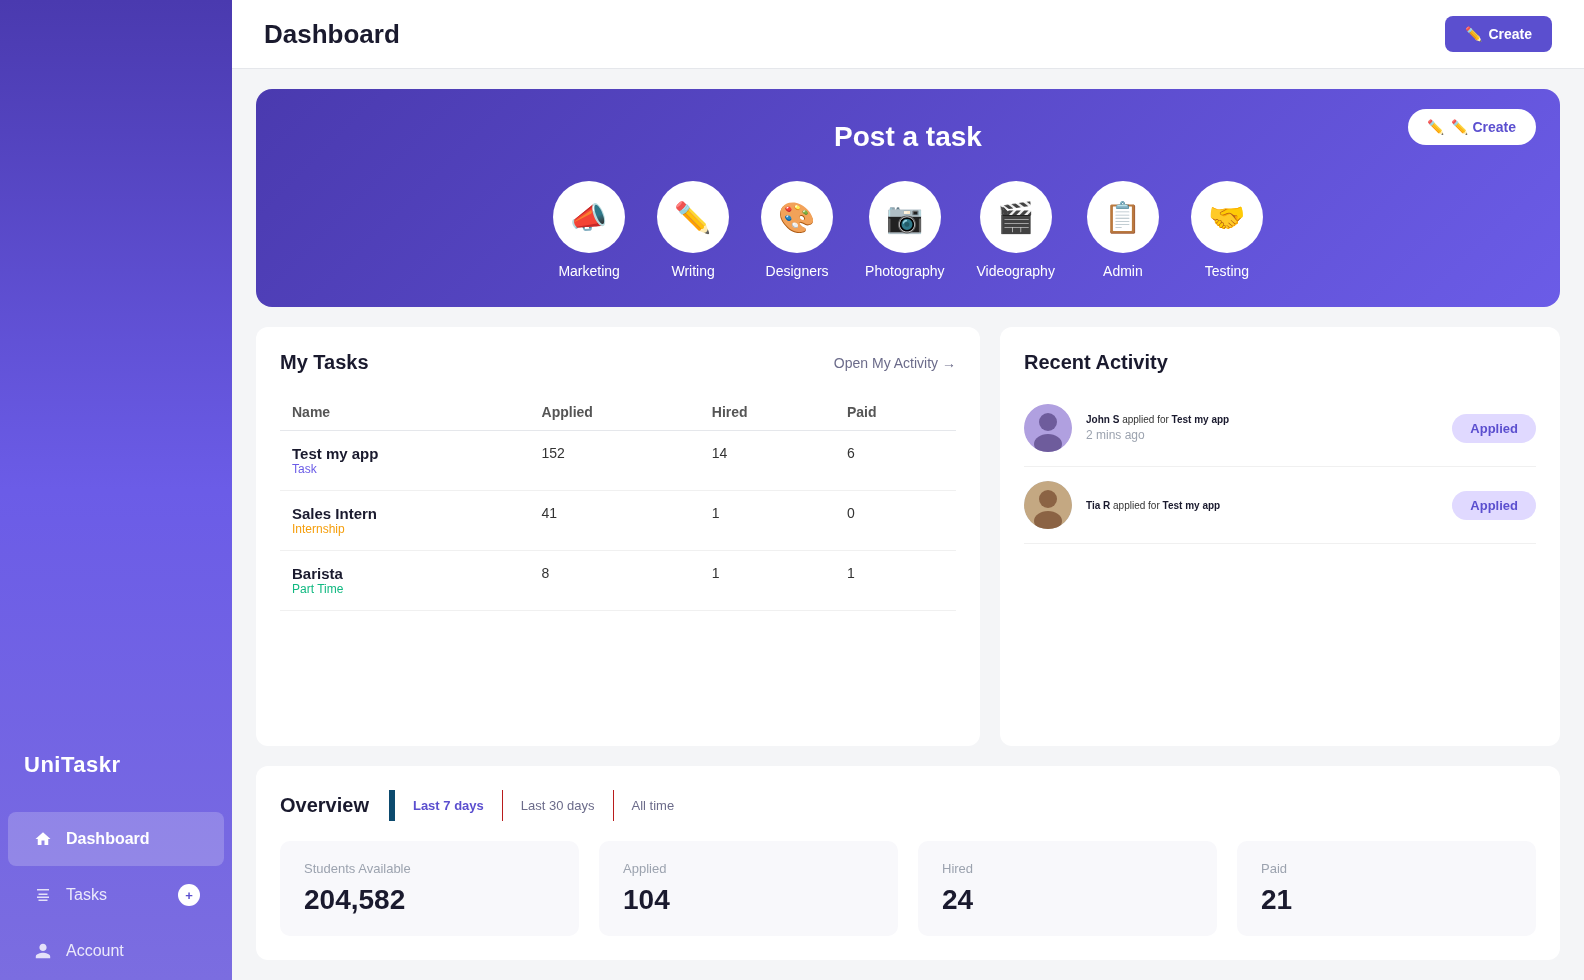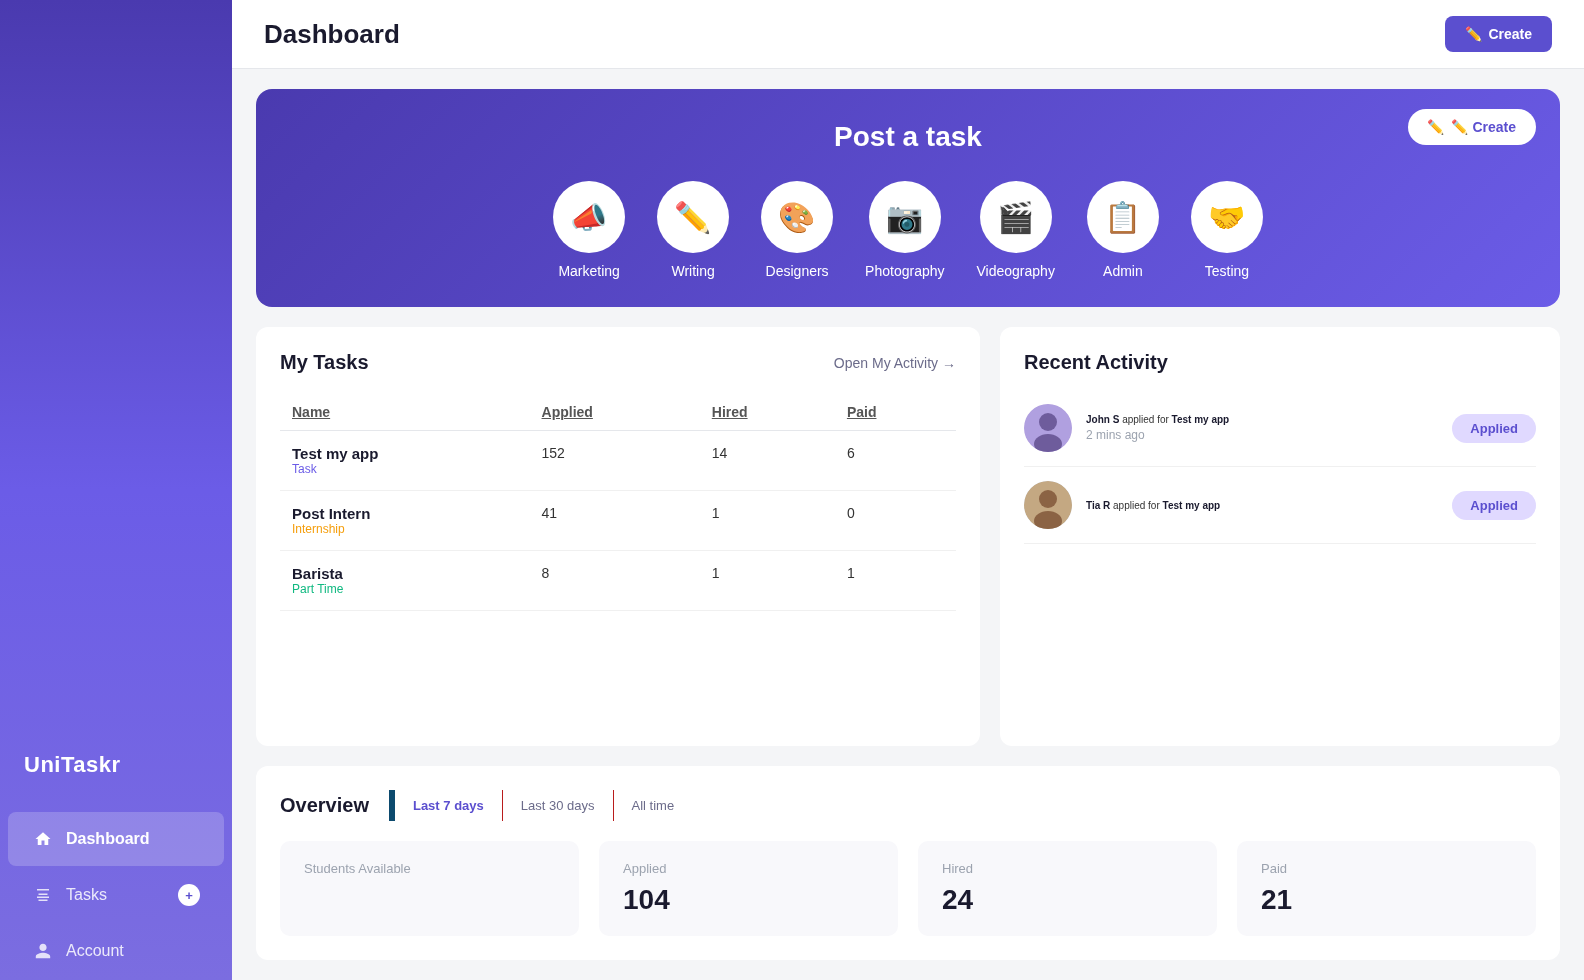--- a/index.html
+++ b/index.html
@@ -191,21 +191,20 @@
 
     
     .tasks-table { width: 100%; border-collapse: collapse; }
     .tasks-table th {
       text-align: left;
       font-size: 14px;
       font-weight: 600;
       color: #555;
       padding: 10px 12px;
       border-bottom: 1px solid #e5e7eb;
-      text-decoration: underline;
     }
     .tasks-table td {
       padding: 14px 12px;
       font-size: 14px;
       color: #333;
       border-bottom: 1px solid #f0f0f0;
       vertical-align: top;
     }
     .task-name { font-weight: 600; color: #1a1a2e; font-size: 15px; }
     .task-type-task { color: #6b5ce7; font-size: 12px; font-weight: 500; }
@@ -411,21 +410,21 @@
               <div class="task-name">Test my app</div>
               <div class="task-type-task">Task</div>
             </td>
             <td>152</td>
             <td>14</td>
             <td>6</td>
           </tr>
 
           <tr>
             <td>
-              <div class="task-name">Post Intern</div>
+              <div class="task-name">Sales Intern</div>
               <div class="task-type-internship">Internship</div>
             </td>
             <td>41</td>
             <td>1</td>
             <td>0</td>
           </tr>
 
           <tr>
             <td>
               <div class="task-name">Barista</div>
@@ -488,20 +487,21 @@
   <div id="overview-section">
     <div id="overview-header">
       <span id="overview-title">Overview</span>
       <button class="overview-tab active">Last 7 days</button>
       <button class="overview-tab">Last 30 days</button>
       <button class="overview-tab">All time</button>
     </div>
     <div id="overview-cards">
       <div class="overview-card">
         <div class="overview-card-label">Students Available</div>
+        <div class="overview-card-value">204,582</div>
       </div>
       <div class="overview-card">
         <div class="overview-card-label">Applied</div>
         <div class="overview-card-value">104</div>
       </div>
       <div class="overview-card">
         <div class="overview-card-label">Hired</div>
         <div class="overview-card-value">24</div>
       </div>
       <div class="overview-card">

